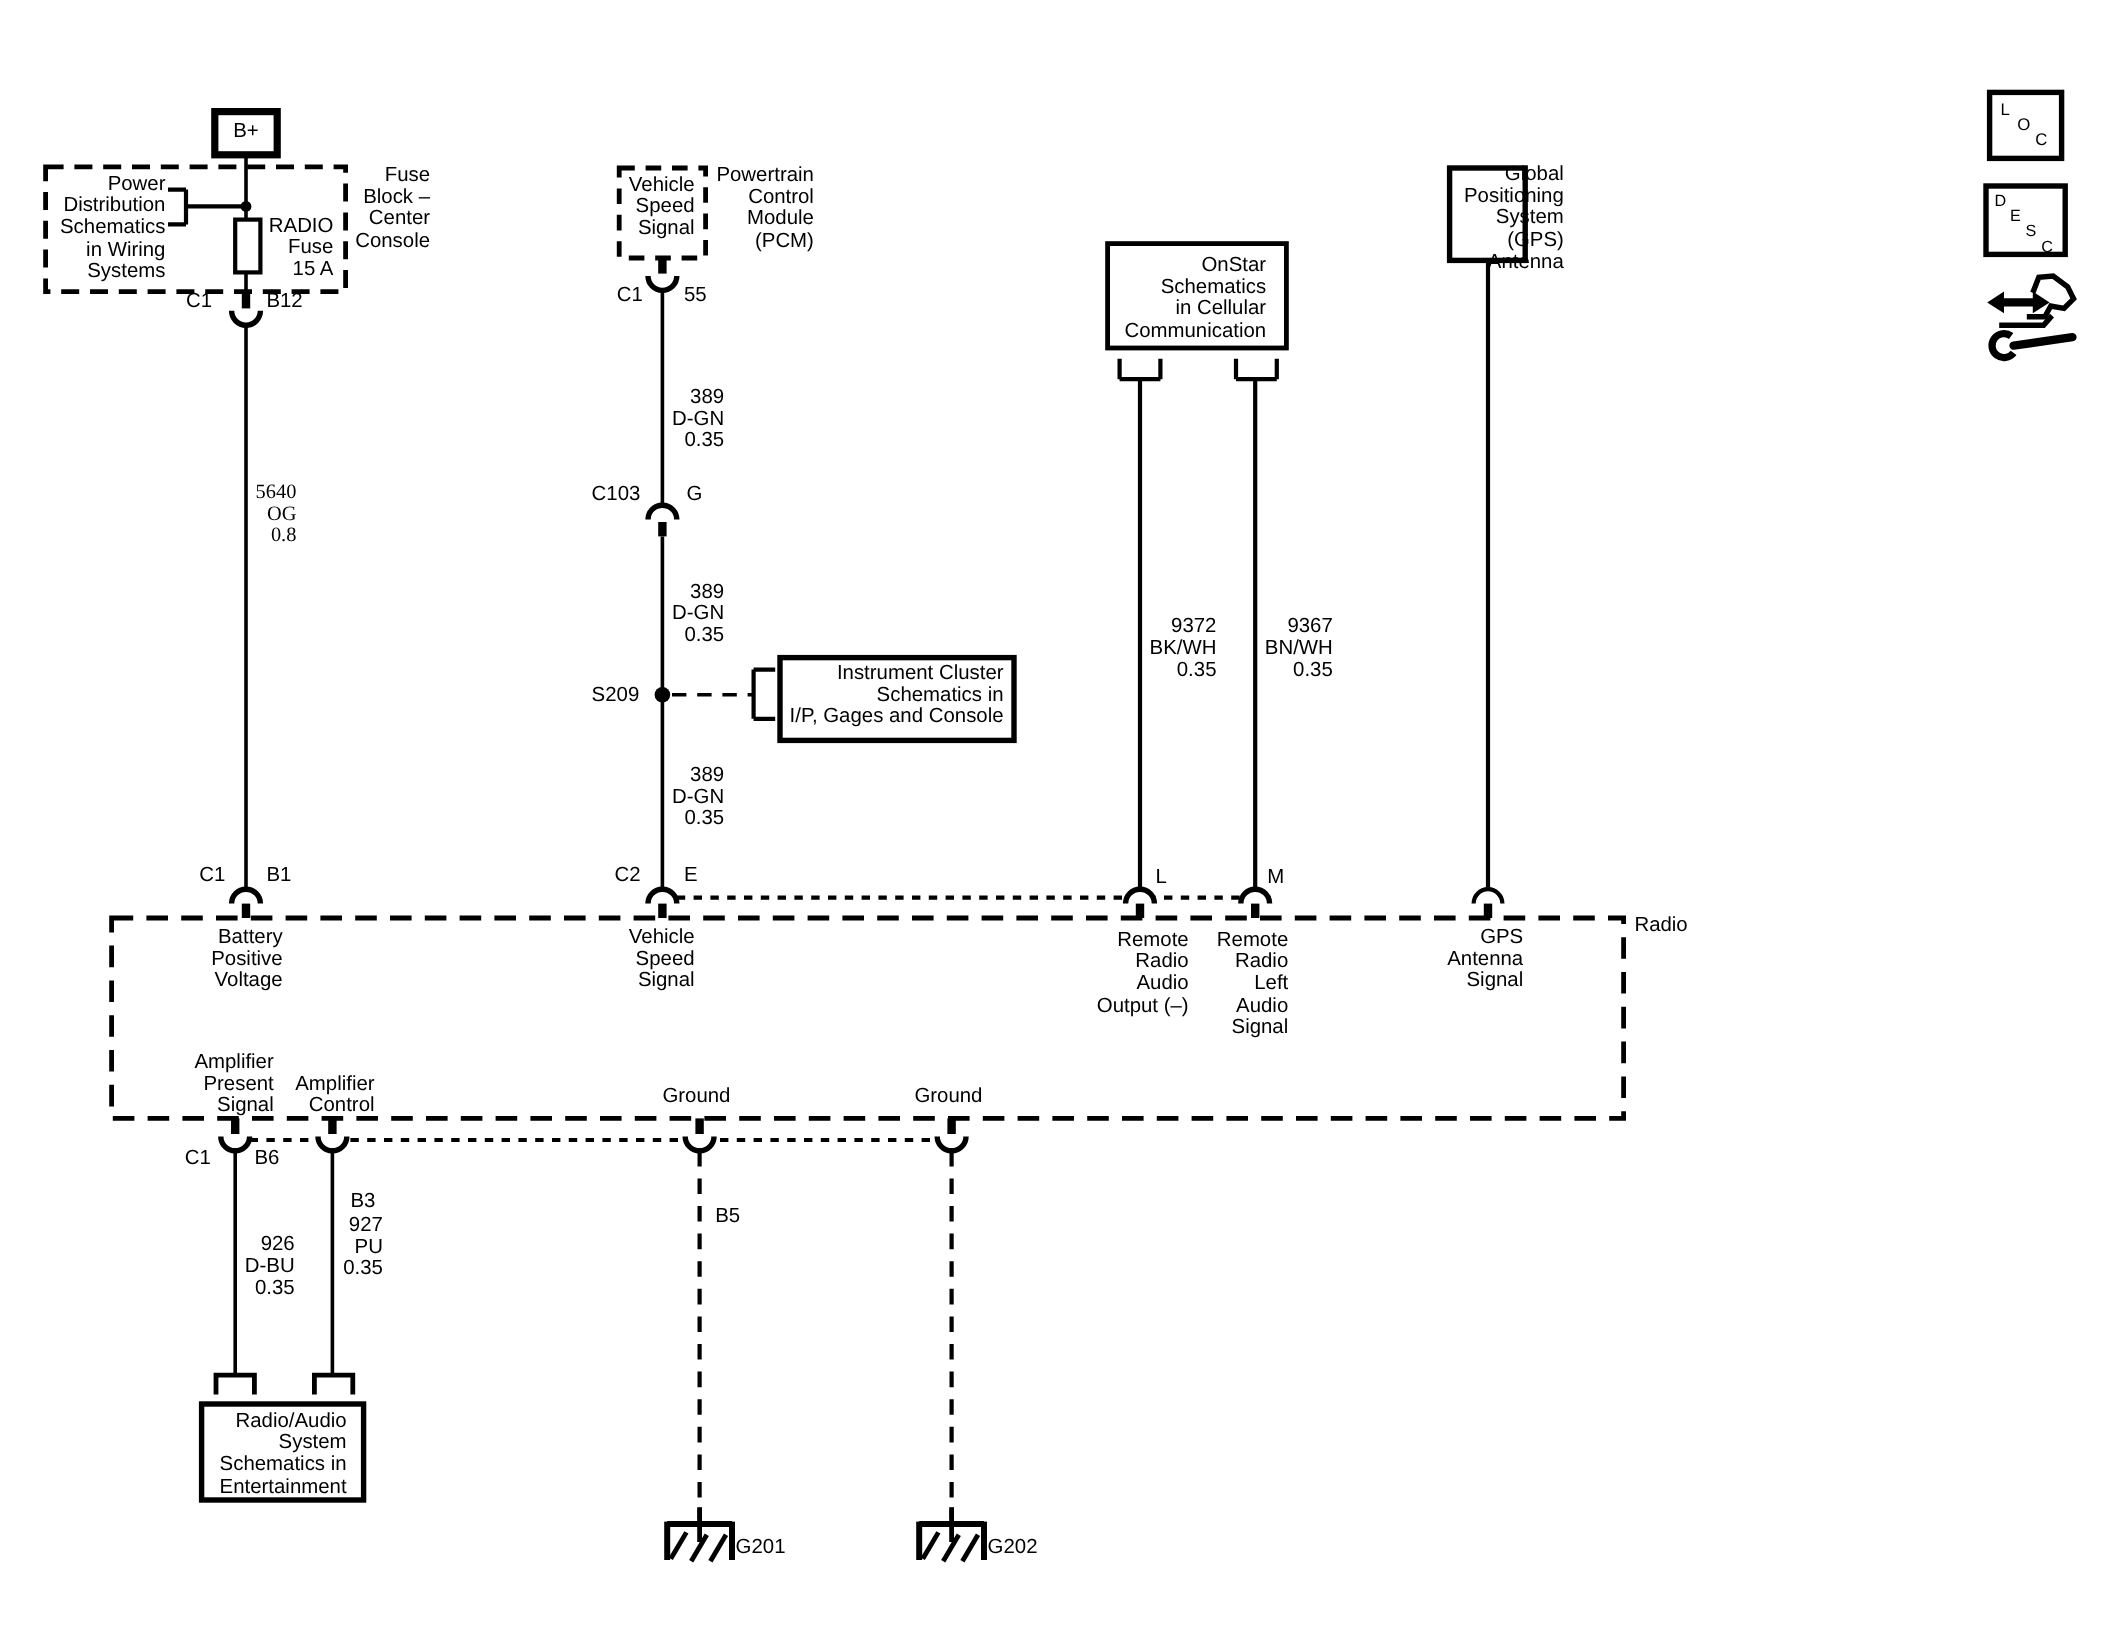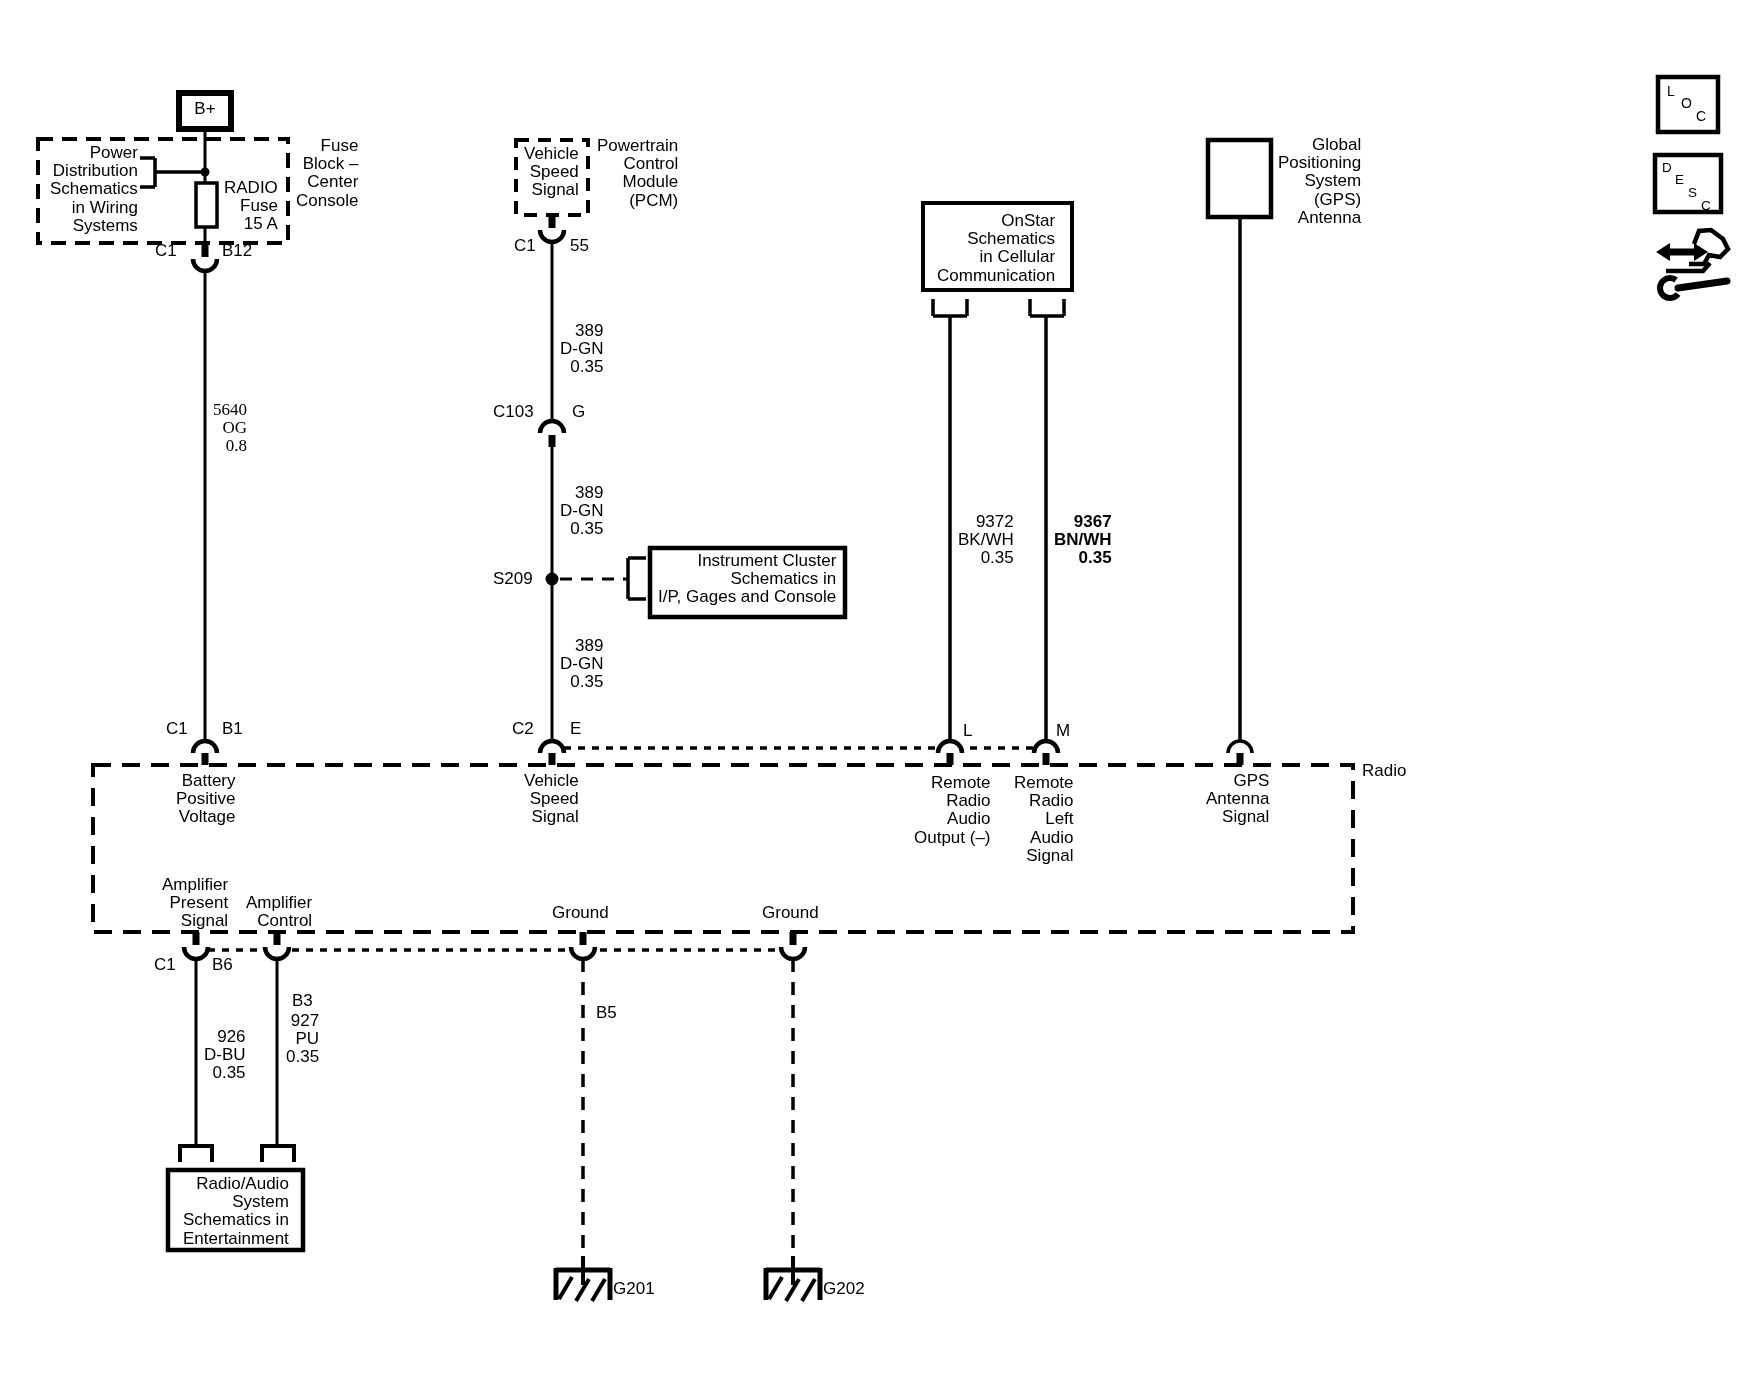--- a/index.html
+++ b/index.html
@@ -238,25 +238,25 @@
 D-GN
 0.35</div>
 
 <div class="lbl" style="left:937px;top:212px;">OnStar
 Schematics
 in Cellular
 Communication</div>
 <div class="lbl" style="left:958px;top:513px;">9372
 BK/WH
 0.35</div>
-<div class="lbl" style="left:1054px;top:513px;font-weight:bold;">9367
+<div class="lbl" style="left:1054px;top:513px;">9367
 BN/WH
 0.35</div>
 
-<div class="lbl" style="left:1278px;top:136px;">Global
+<div class="lbl" style="left:1220px;top:136px;">Global
 Positioning
 System
 (GPS)
 Antenna</div>
 
 <div class="lbl" style="left:166px;top:720px;">C1</div>
 <div class="lbl" style="left:222px;top:720px;">B1</div>
 <div class="lbl" style="left:512px;top:720px;">C2</div>
 <div class="lbl" style="left:570px;top:720px;">E</div>
 <div class="lbl" style="left:963px;top:722px;">L</div>

